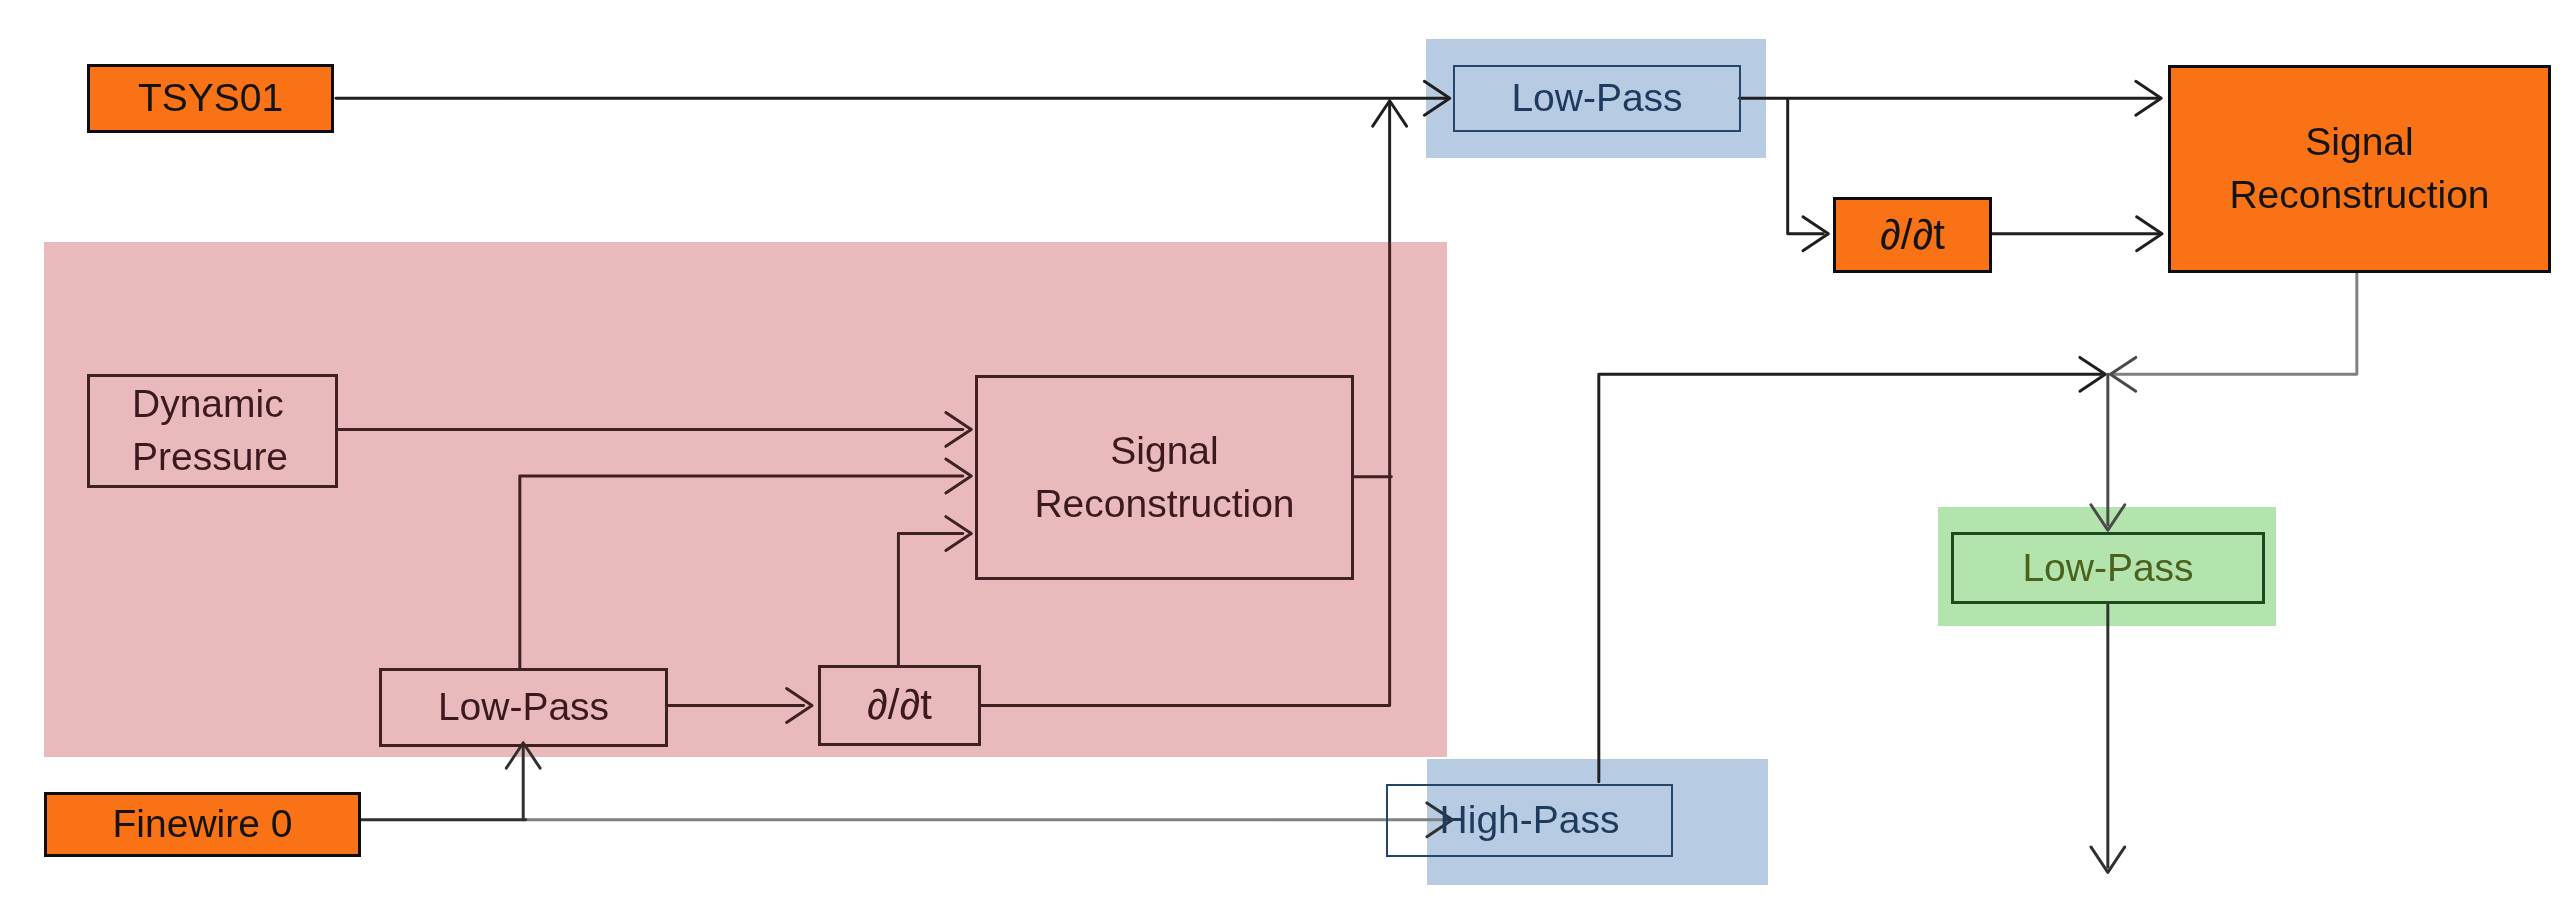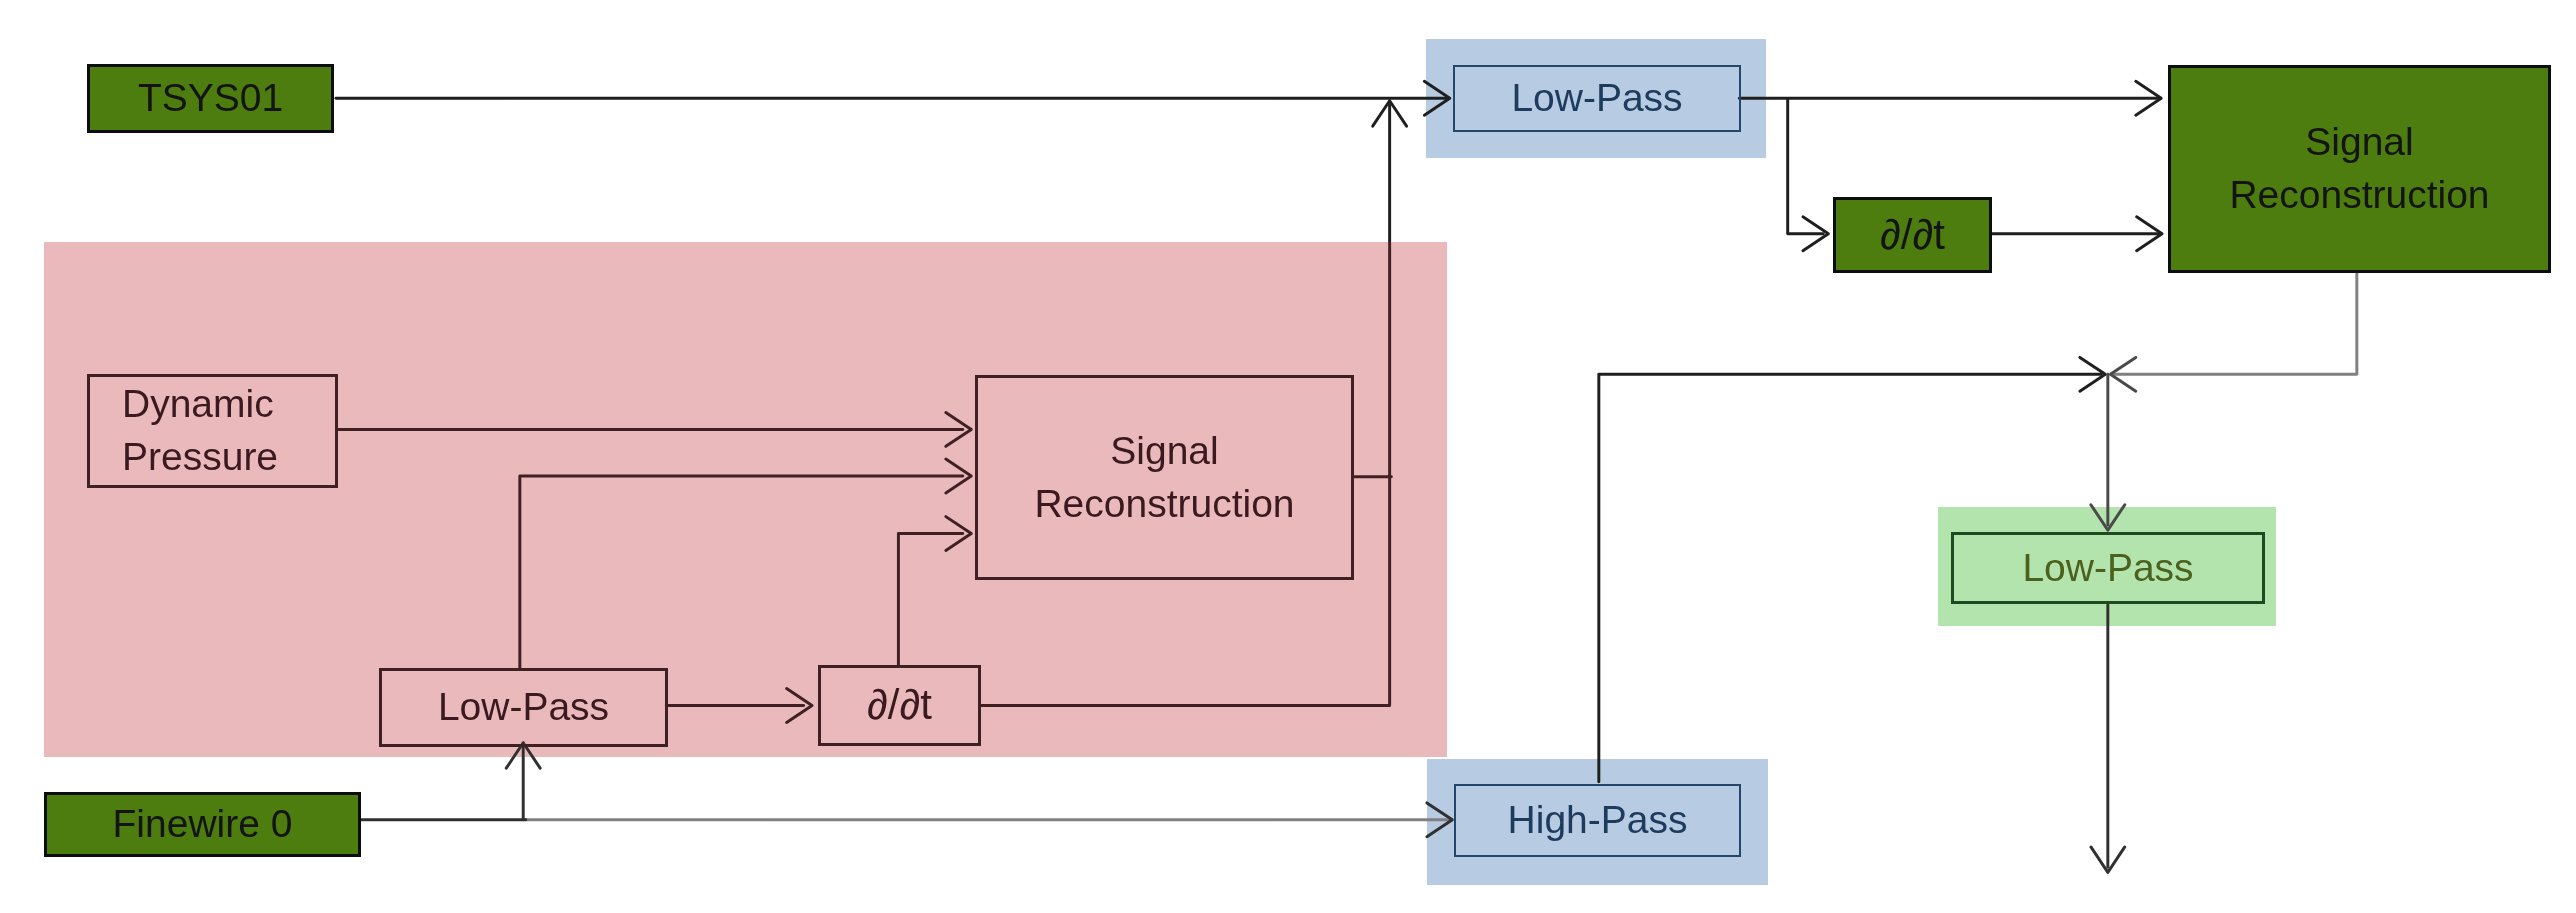--- a/index.html
+++ b/index.html
@@ -11,34 +11,34 @@
   .hl-pink{left:44px;top:242px;width:1403px;height:515px;background:#eab9bb;}
   .hl-blue-lp{left:1426px;top:39px;width:340px;height:119px;background:#b7cbe2;}
   .hl-blue-hp{left:1427px;top:759px;width:341px;height:126px;background:#b7cbe2;}
   .hl-green{left:1938px;top:507px;width:338px;height:119px;background:#b4e4ae;}
   svg.wires{position:absolute;left:0;top:0;z-index:2;}
   .node{
     position:absolute;z-index:3;box-sizing:border-box;
     display:flex;align-items:center;justify-content:center;
     font-size:39px;line-height:1.35;text-align:center;color:#141414;
   }
-  .white-box{background:#4d7c0f;border:3.4px solid #0d0d0d;}
+  .white-box{background:#f97316;border:3.4px solid #0d0d0d;}
   .pink-box{background:transparent;border:3.4px solid #3f2023;color:#3a1a1e;}
   .blue-box{background:transparent;border:2.5px solid #24466b;color:#1e3a5c;}
   .green-box{background:transparent;border:3.4px solid #1d4a1f;color:#4c611d;}
   .n-tsys01{left:87px;top:64px;width:247px;height:69px;}
-  .n-dp{left:87px;top:374px;width:251px;height:114px;justify-content:flex-start;text-align:left;padding-left:32px;}
+  .n-dp{left:87px;top:374px;width:251px;height:114px;justify-content:flex-start;text-align:left;padding-left:42px;}
   .n-srp{left:975px;top:375px;width:379px;height:205px;padding:0 38px;}
   .n-lpp{left:379px;top:668px;width:289px;height:79px;}
   .n-ddtp{left:818px;top:665px;width:163px;height:81px;font-size:42px;}
   .n-fw{left:44px;top:792px;width:317px;height:65px;}
   .n-lpb{left:1453px;top:65px;width:288px;height:67px;}
   .n-ddtt{left:1833px;top:197px;width:159px;height:76px;font-size:42px;}
   .n-srt{left:2168px;top:65px;width:383px;height:208px;padding:0 34px;}
-  .n-hp{left:1454px;top:784px;width:287px;height:73px;}
+  .n-hp{left:1386px;top:784px;width:287px;height:73px;}
   .n-lpg{left:1951px;top:532px;width:314px;height:72px;}
 </style>
 </head>
 <body>
 
 <div class="canvas">
 
   <div class="hl hl-pink"></div>
   <div class="hl hl-blue-lp"></div>
   <div class="hl hl-blue-hp"></div>

